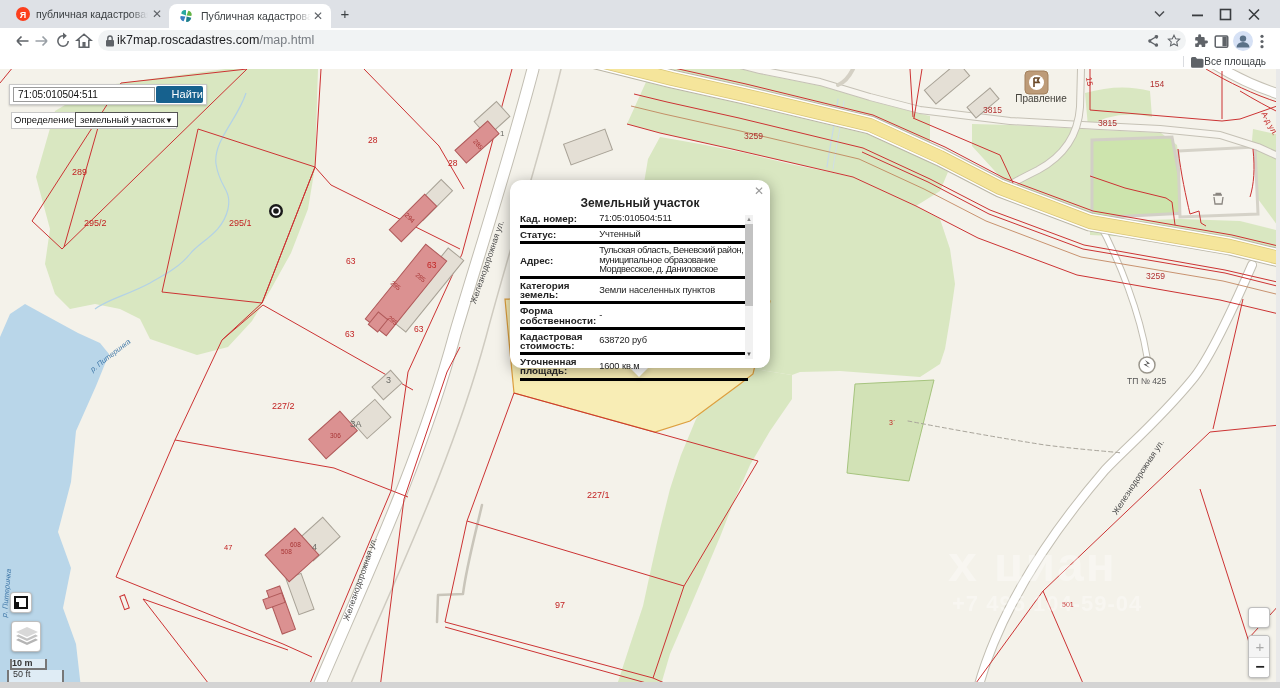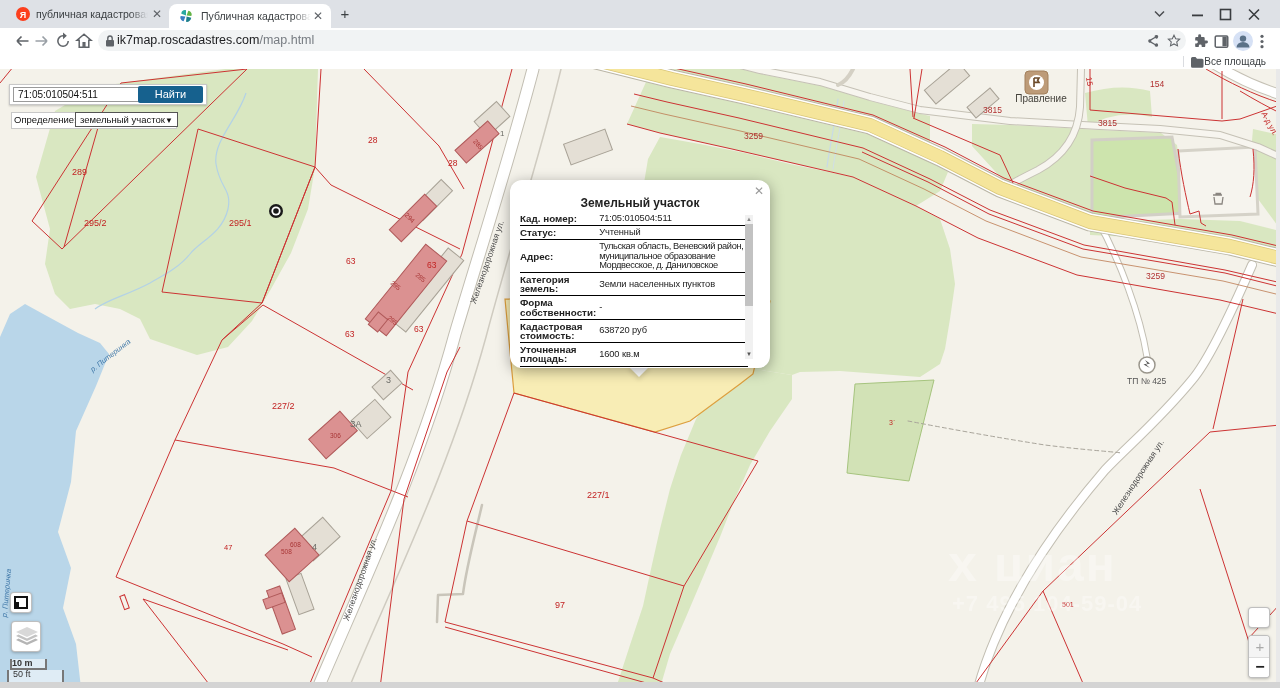--- a/index.html
+++ b/index.html
@@ -18,31 +18,31 @@
 #urlpill { position:absolute; left:98px; top:2px; width:1088px; height:21px; background:#f1f3f4; border-radius:11px; }
 #urltxt { position:absolute; left:19px; top:3px; font-size:12.5px; color:#202124; }
 #bookbar { position:absolute; left:0; top:54px; width:1280px; height:15px; background:#ffffff; }
 #allbm { position:absolute; right:14px; top:2px; font-size:10px; color:#3c4043; }
 
 #map { position:absolute; left:0; top:69px; width:1280px; height:619px; background:#f4f2ea; overflow:hidden; }
 #mapsvg { position:absolute; left:0; top:0; }
 
 #searchbox { position:absolute; left:9px; top:15px; width:198px; height:21px; background:#fff; border:1px solid #c8c8c8; box-shadow:0 1px 2px rgba(0,0,0,.2); }
 #searchinput { position:absolute; left:3px; top:2px; width:142px; height:15px; border:1px solid #9a9a9a; background:#fff; font-size:10px; line-height:14px; padding-left:4px; color:#111;}
-#searchbtn { position:absolute; right:3px; top:1px; width:65px; height:17px; background:#16618e; color:#fff; font-size:11px; text-align:center; line-height:17px; border-radius:2px;}
+#searchbtn { position:absolute; right:3px; top:1px; width:47px; height:17px; background:#16618e; color:#fff; font-size:11px; text-align:right; line-height:17px; border-radius:2px;}
 #defbox { position:absolute; left:11px; top:43px; width:166px; height:17px; background:#fff; border:1px solid #c8c8c8; font-size:9.5px; color:#111; line-height:13px; padding-left:2px;}
 #defsel { position:absolute; left:63px; top:-1px; width:103px; height:15px; border:1px solid #555; background:#fff; font-size:9.5px; line-height:12px; padding:1px 0 0 4px;}
 #defsel .arr { position:absolute; right:4px; top:2px; font-size:8px; color:#111;}
 
 #popup { position:absolute; left:510px; top:111px; width:260px; height:188px; background:#fff; border-radius:12px; box-shadow:0 3px 14px rgba(0,0,0,.35); }
 #popuptip { position:absolute; left:627px; top:296px; width:0; height:0; border-left:12px solid transparent; border-right:12px solid transparent; border-top:12px solid #fff; filter:drop-shadow(0 3px 2px rgba(0,0,0,.12));}
 #popx { position:absolute; right:6px; top:4px; color:#9a9a9a; font-size:12px; }
 #poptitle { position:absolute; left:0; top:16px; width:100%; text-align:center; font-weight:bold; font-size:12px; color:#222; }
 #poptbl { position:absolute; left:10px; top:32px; width:228px; font-size:9.3px; color:#222; border-collapse:collapse; }
-#poptbl td { vertical-align:middle; padding:2px 0; border-bottom:1px solid #000000; line-height:9.2px; white-space:nowrap; letter-spacing:-0.1px;}
+#poptbl td { vertical-align:middle; padding:2px 0; border-bottom:3px solid #000000; line-height:9.2px; white-space:nowrap; letter-spacing:-0.1px;}
 #poptbl td.l { font-weight:bold; width:71px; padding-right:3px; font-size:9.8px; white-space:normal; letter-spacing:0;}
 #popscroll { position:absolute; right:17px; top:35px; width:8px; height:144px; background:#f1f1f1; }
 #popthumb { position:absolute; left:0px; top:9px; width:8px; height:82px; background:#c2c2c2; }
 
 .ctlbtn { position:absolute; background:#fff; border:1px solid rgba(0,0,0,.25); border-radius:4px; box-shadow:0 1px 3px rgba(0,0,0,.25);}
 #ovbtn { left:10px; top:523px; width:22px; height:21px; }
 #lybtn { left:11px; top:552px; width:30px; height:31px; }
 #scale1 { position:absolute; left:10px; top:590px; width:37px; height:11px; border:2px solid #777; border-top:none; background:rgba(255,255,255,.55); font-size:9px; line-height:9px; color:#333;font-weight:bold;}
 #scale2 { position:absolute; left:7px; top:601px; width:57px; height:25px; border:2px solid #777; border-top:none; background:rgba(255,255,255,.55); font-size:9px; line-height:9px; padding-left:4px; color:#333;}
 

